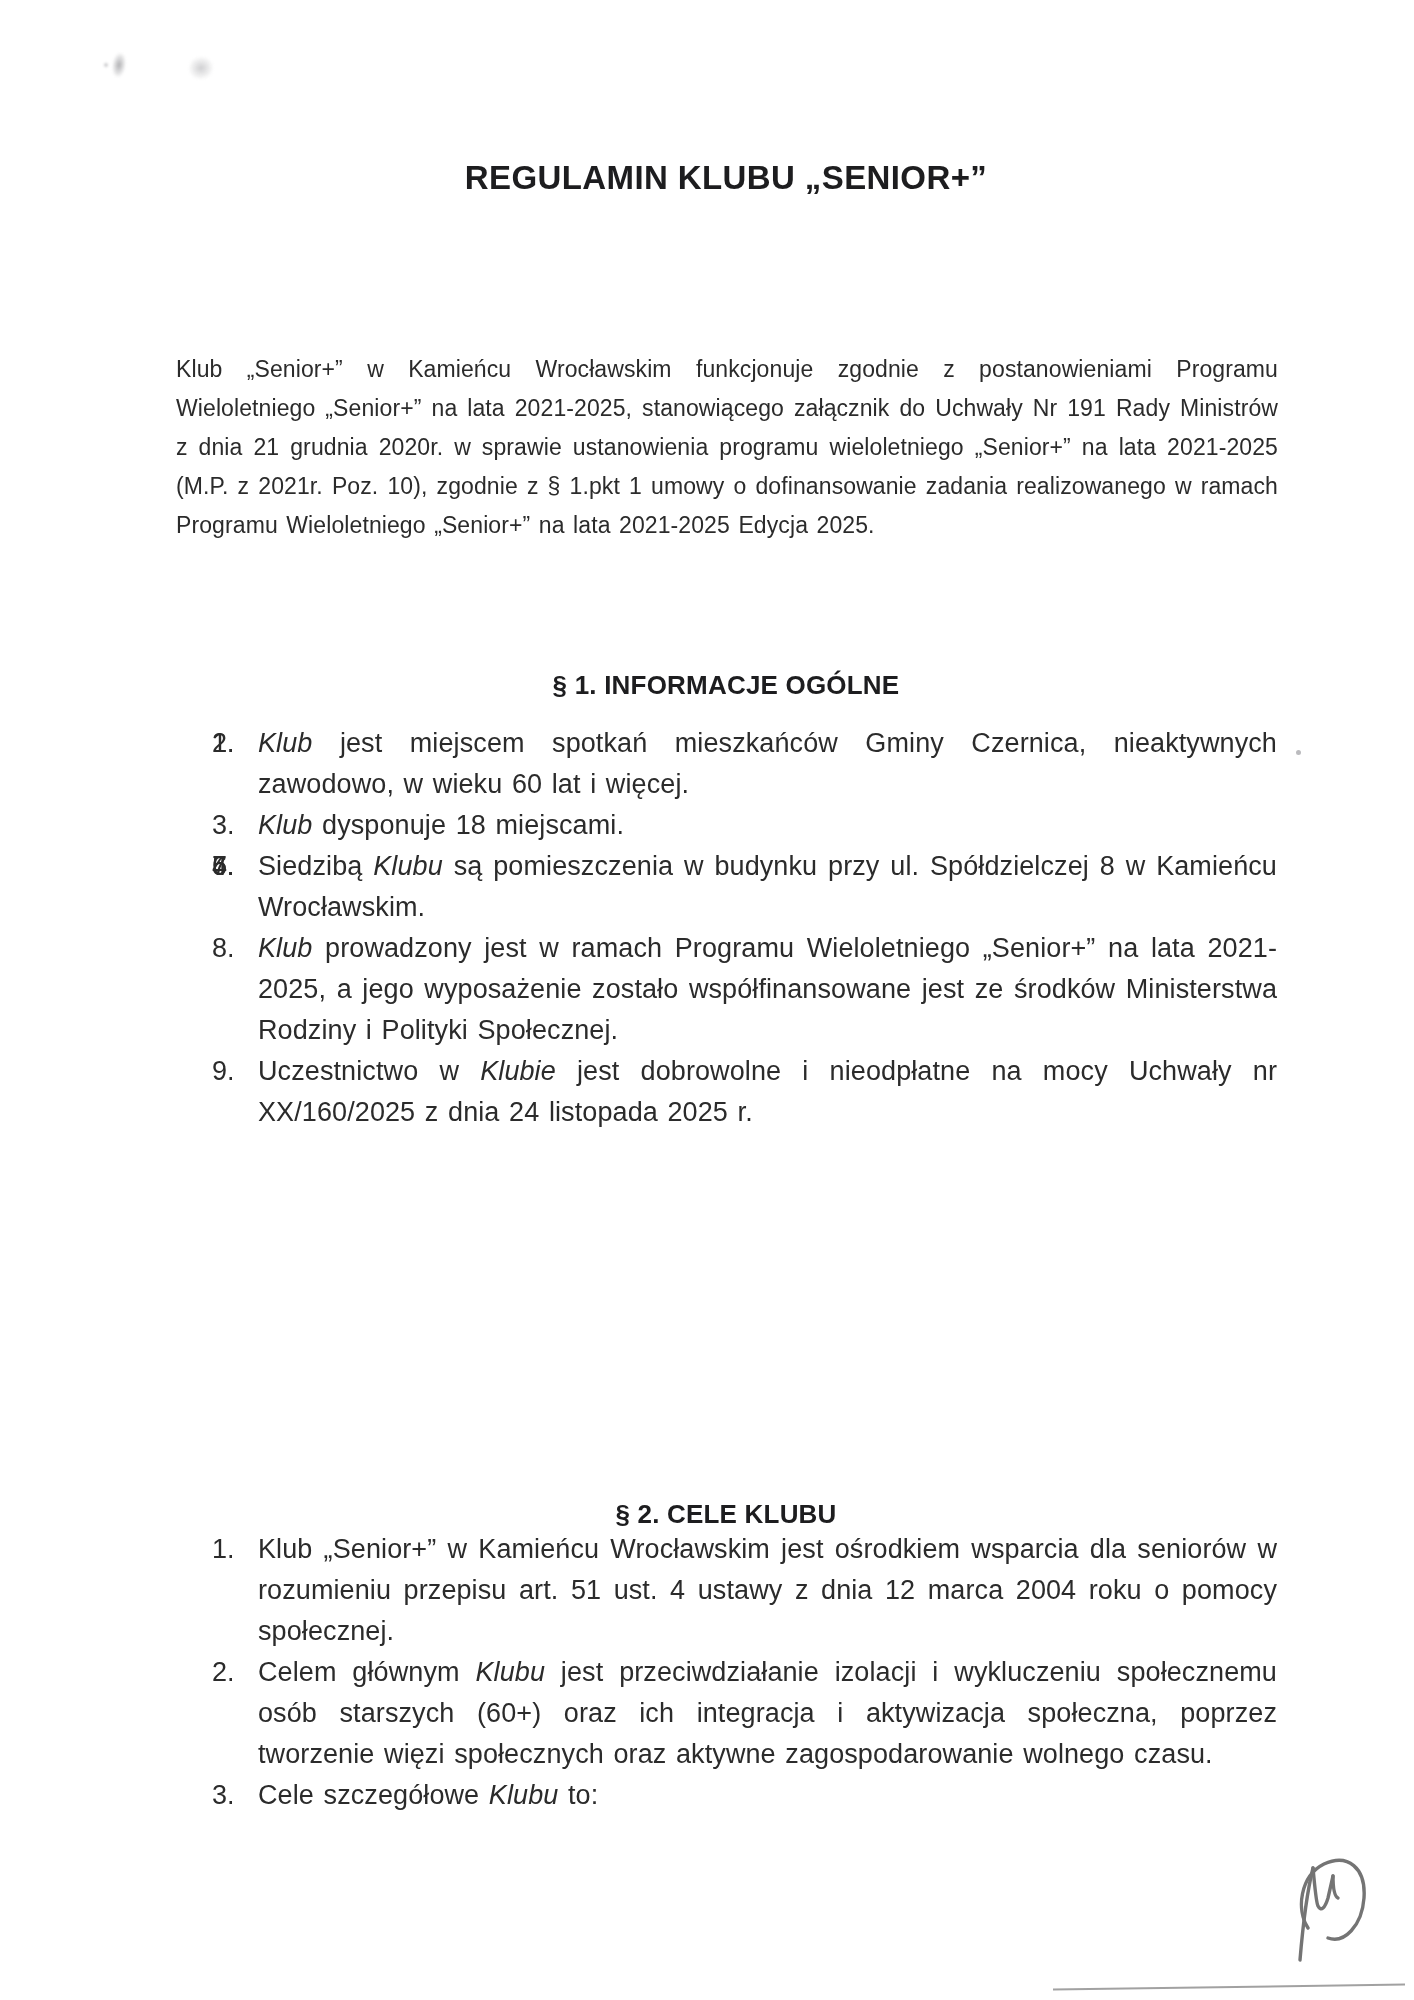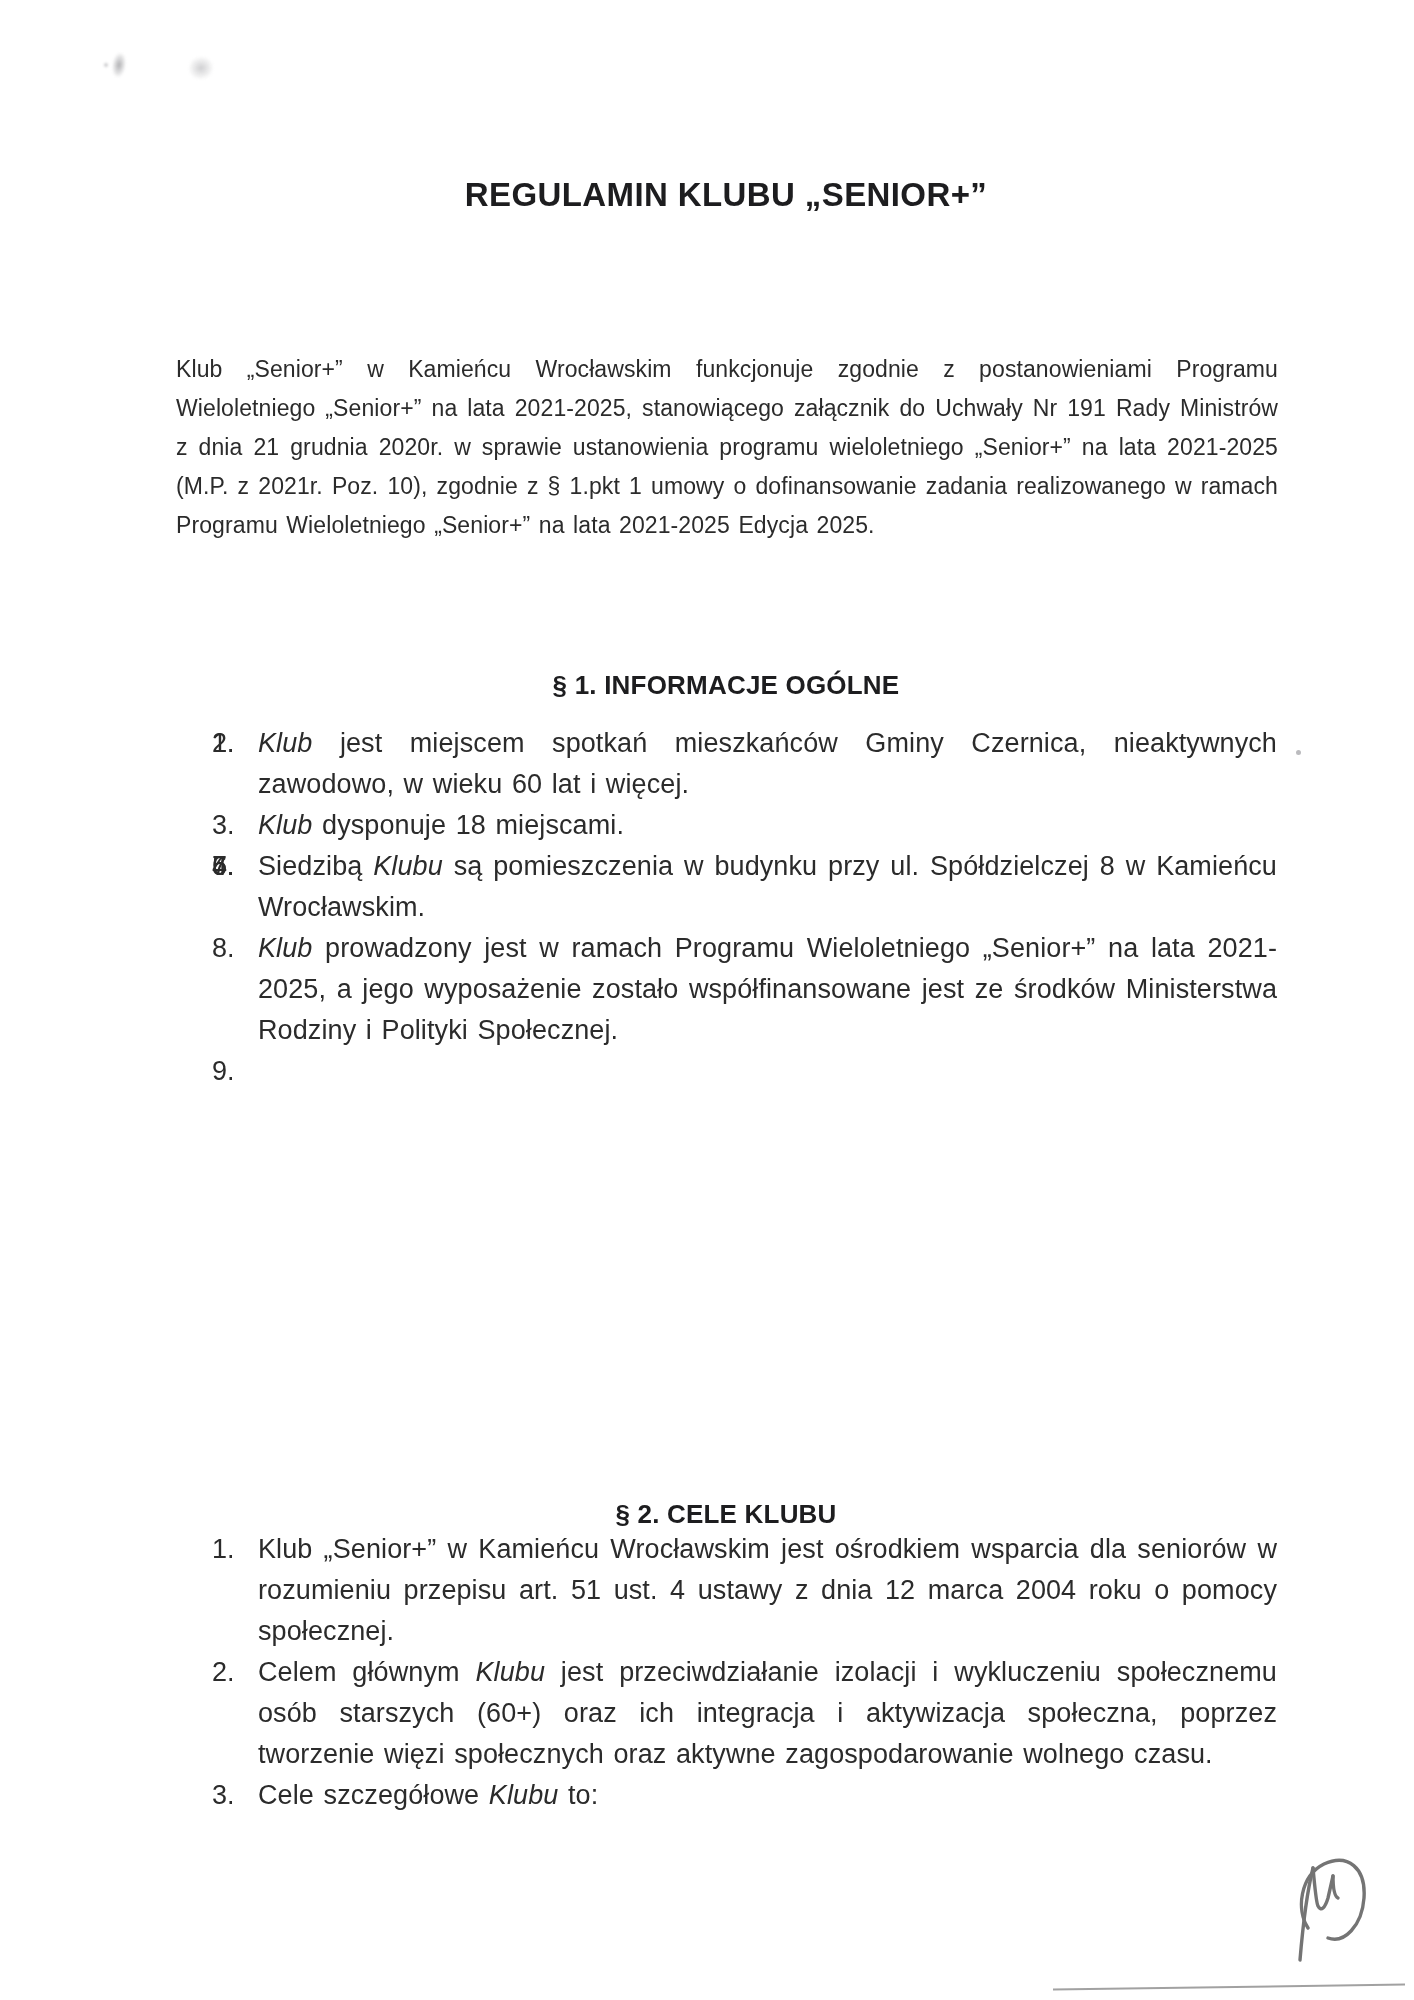--- a/index.html
+++ b/index.html
@@ -24,21 +24,21 @@
     left:103px; top:62px; width:6px; height:6px;
     background:radial-gradient(closest-side, rgba(120,120,125,.5), rgba(120,120,125,0));
   }
   .smudge.s2 {
     left:188px; top:56px; width:26px; height:24px;
     background:radial-gradient(closest-side, rgba(130,130,135,.38), rgba(130,130,135,0));
     transform:rotate(-12deg);
   }
 
   .doc-title {
-    position:absolute; top:172px; left:156px; width:1140px;
+    position:absolute; top:155px; left:156px; width:1140px;
     margin:0; text-align:center;
     font-size:33px; line-height:46px; font-weight:700;
     color:#1d1d1f; letter-spacing:.4px;
   }
   .doc-title span { display:block; }
 
   .intro {
     position:absolute; top:350px; left:176px; width:1102px;
     margin:0;
     font-size:23px; line-height:39px;
@@ -107,21 +107,21 @@
     <h2 class="sec-heading">§ 1. INFORMACJE OGÓLNE</h2>
     <ol class="items">
         <li><span class="num">1.</span></li>
         <li><span class="num">2.</span><span class="txt"><i>Klub</i><span> jest miejscem spotkań mieszkańców Gminy Czernica, nieaktywnych zawodowo, w wieku 60 lat i więcej.</span></span></li>
         <li><span class="num">3.</span><span class="txt"><i>Klub</i><span> dysponuje 18 miejscami.</span></span></li>
         <li><span class="num">4.</span></li>
         <li><span class="num">5.</span></li>
         <li><span class="num">6.</span></li>
         <li><span class="num">7.</span><span class="txt"><span>Siedzibą </span><i>Klubu</i><span> są pomieszczenia w budynku przy ul. Spółdzielczej 8 w Kamieńcu Wrocławskim.</span></span></li>
         <li><span class="num">8.</span><span class="txt"><i>Klub</i><span> prowadzony jest w ramach Programu Wieloletniego „Senior+” na lata 2021-2025, a jego wyposażenie zostało współfinansowane jest ze środków Ministerstwa Rodziny i Polityki Społecznej.</span></span></li>
-        <li><span class="num">9.</span></li>
+        <li><span class="num">9.</span><span class="txt"><span>Uczestnictwo w </span><i>Klubie</i><span> jest dobrowolne i nieodpłatne na mocy Uchwały nr XX/160/2025 z dnia 24 listopada 2025 r.</span></span></li>
       </ol>
   </section>
 
   <div class="stray-dot"></div>
 
   <section class="sec sec-1">
     <h2 class="sec-heading">§ 2. CELE KLUBU</h2>
     <ol class="items">
         <li><span class="num">1.</span><span class="txt"><span>Klub „Senior+” w Kamieńcu Wrocławskim jest ośrodkiem wsparcia dla seniorów w rozumieniu przepisu art. 51 ust. 4 ustawy z dnia 12 marca 2004 roku o pomocy społecznej.</span></span></li>
         <li><span class="num">2.</span><span class="txt"><span>Celem głównym </span><i>Klubu</i><span> jest przeciwdziałanie izolacji i wykluczeniu społecznemu osób starszych (60+) oraz ich integracja i aktywizacja społeczna, poprzez tworzenie więzi społecznych oraz aktywne zagospodarowanie wolnego czasu.</span></span></li>

